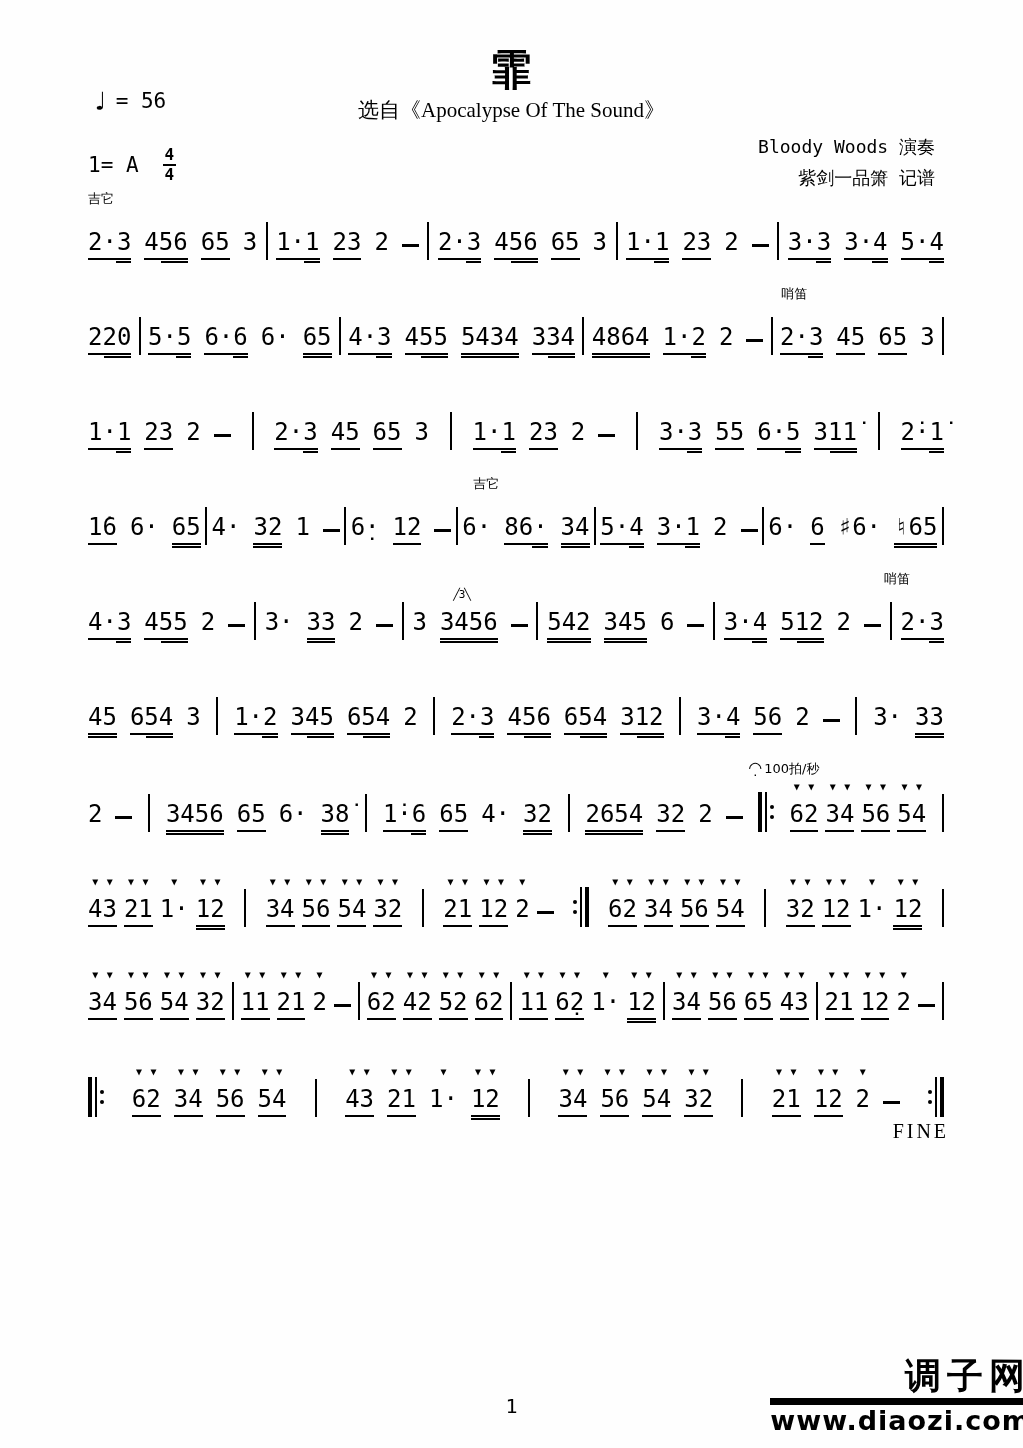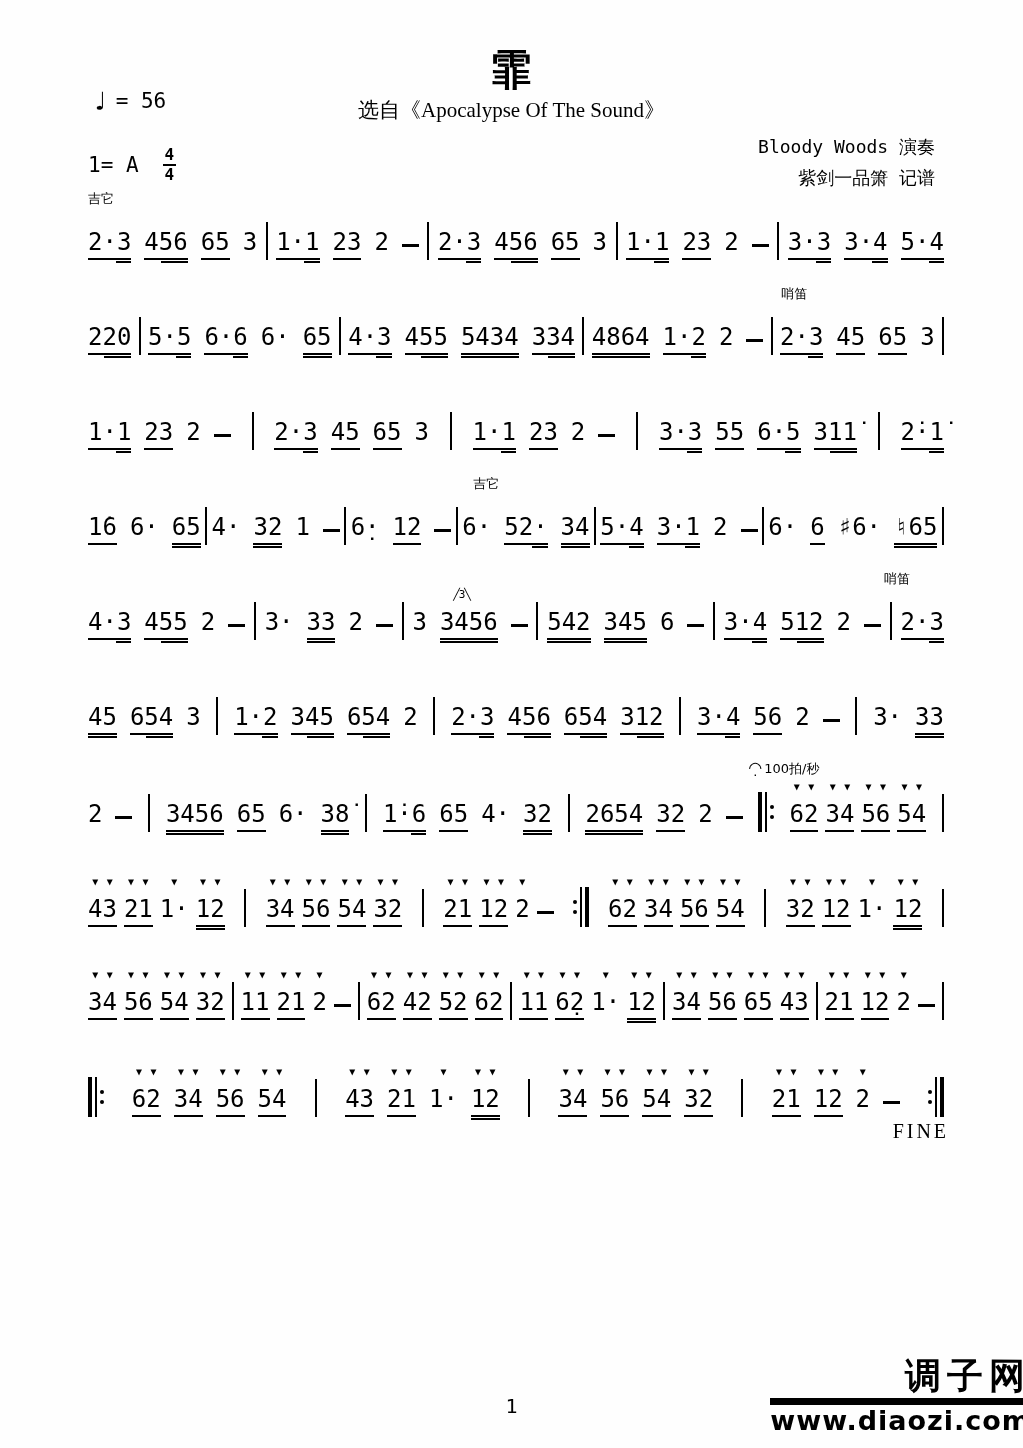--- a/index.html
+++ b/index.html
@@ -205,21 +205,21 @@
           </div>
           <div class="bar"></div>
           <div class="mseg">
             <span class="tok">6̣·</span>
             <span class="tok u1">12</span>
             <span class="dash"></span>
           </div>
           <div class="bar"></div>
           <div class="mseg">
             <span class="tok">6·</span>
-            <span class="tok u1t" style="--tl: 35%;">52·</span>
+            <span class="tok u1t" style="--tl: 35%;">86·</span>
             <span class="tok u2">34</span>
           </div>
           <div class="bar"></div>
           <div class="mseg">
             <span class="tok u1t" style="--tl: 35%;">5·4</span>
             <span class="tok u1t" style="--tl: 35%;">3·1</span>
             <span class="tok">2</span>
             <span class="dash"></span>
           </div>
           <div class="bar"></div>

